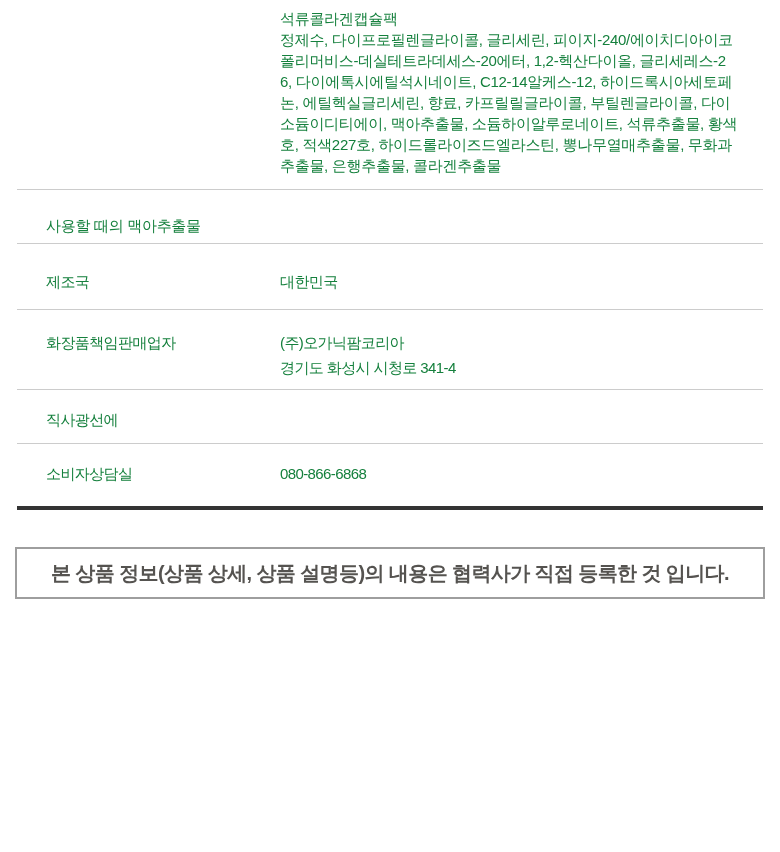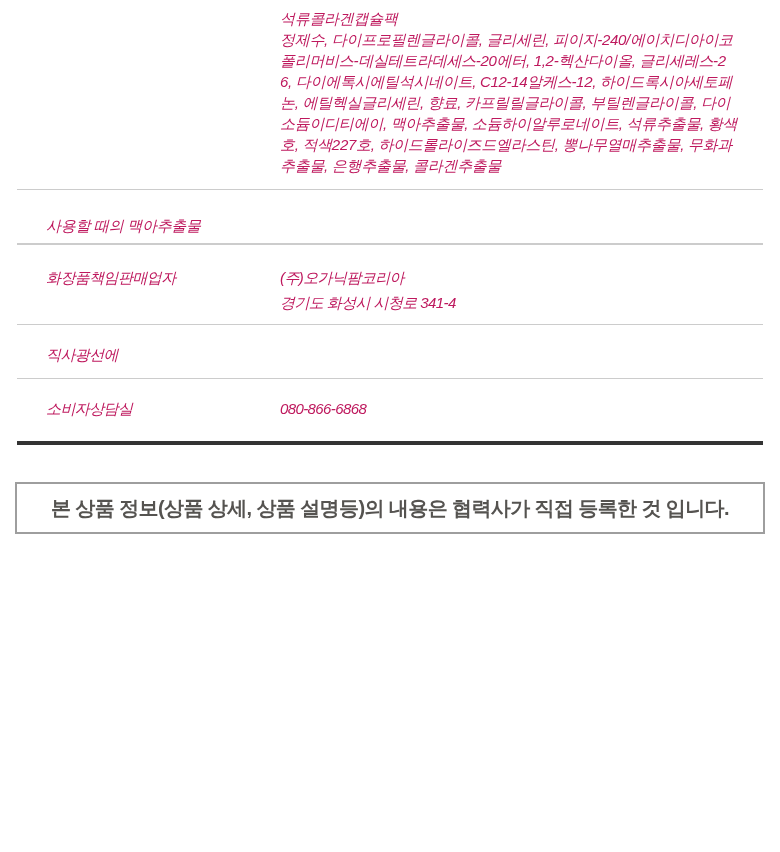--- a/index.html
+++ b/index.html
@@ -9,22 +9,21 @@
   }
   .page {
     width: 780px;
     height: 852px;
     margin: 0 auto;
     background: #ffffff;
     overflow: hidden;
   }
   .info-table {
     width: 100%;
-    color: #be185d;
-    font-style: italic;
+    color: #15803d;
   }
   .row {
     display: flex;
     align-items: flex-start;
     font-size: 15px;
     line-height: 21px;
     letter-spacing: -0.3px;
   }
   .row .label {
     width: 280px;
@@ -91,20 +90,24 @@
     </div>
 
     <div class="divider"></div>
 
     <div class="row r2">
       <div class="label">사용할 때의 맥아추출물</div>
     </div>
 
     <div class="divider"></div>
 
+    <div class="row r3 condensed">
+      <div class="label">제조국</div>
+      <div class="content">대한민국</div>
+    </div>
 
     <div class="divider"></div>
 
     <div class="row r4 condensed lh25">
       <div class="label">화장품책임판매업자</div>
       <div class="content">(주)오가닉팜코리아
 경기도 화성시 시청로 341-4</div>
     </div>
 
     <div class="divider"></div>

